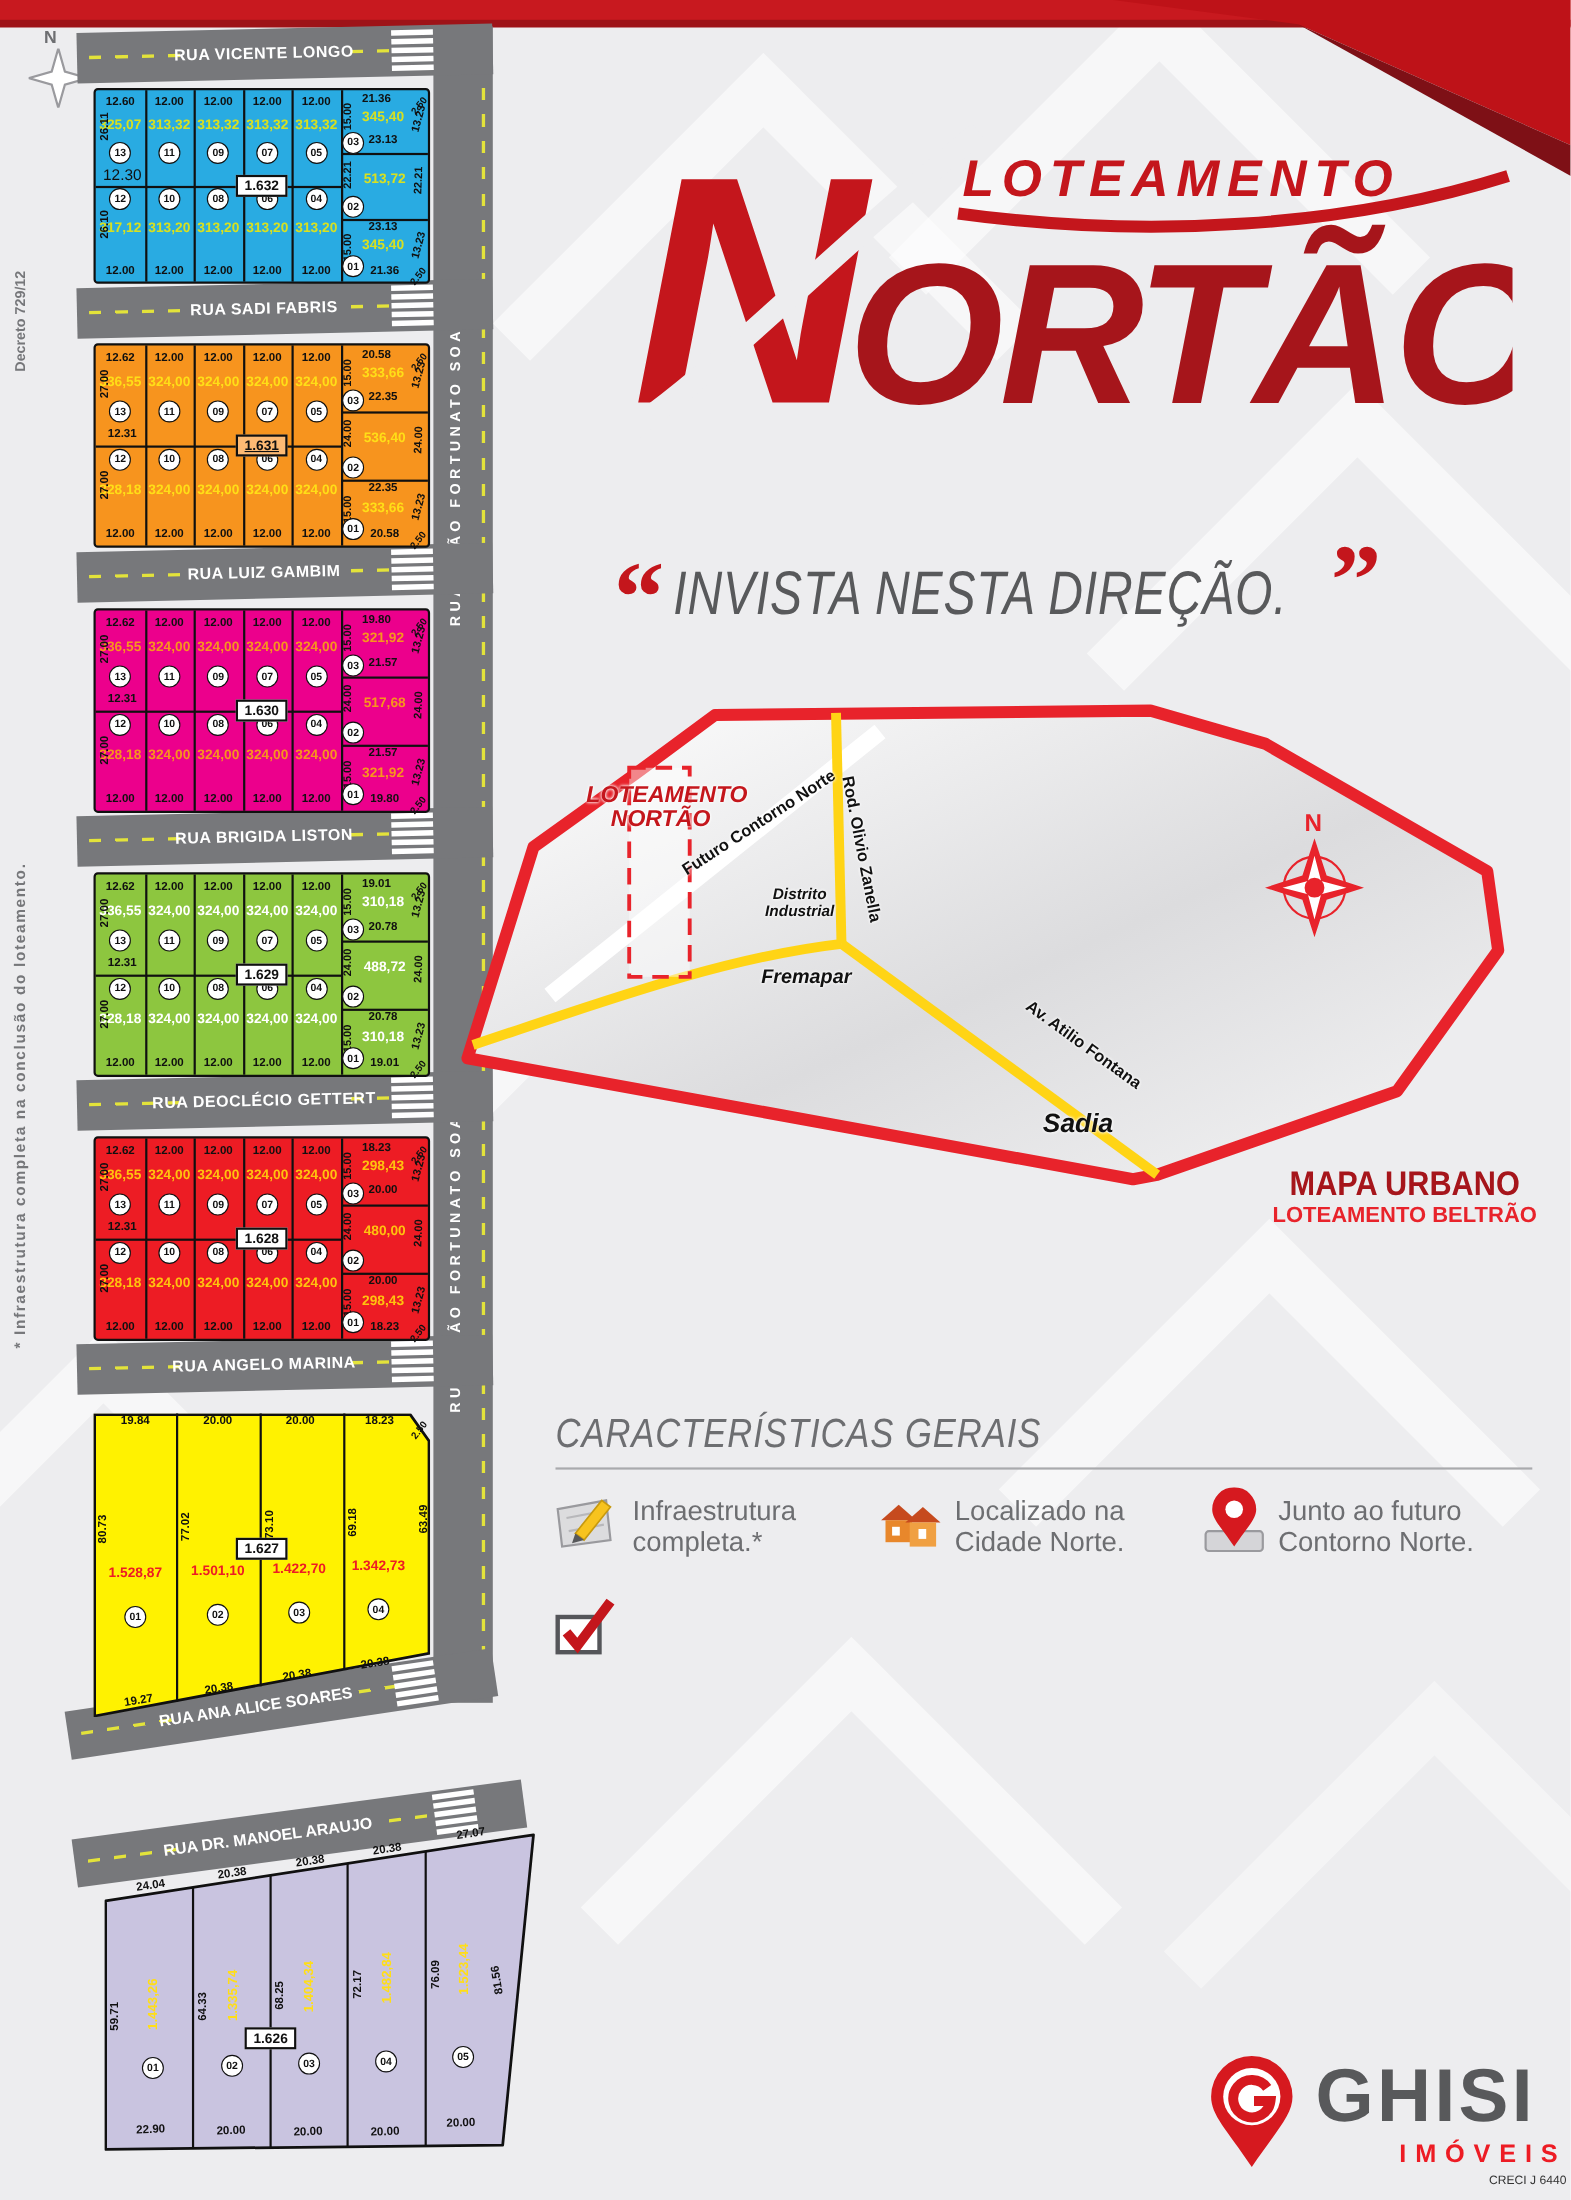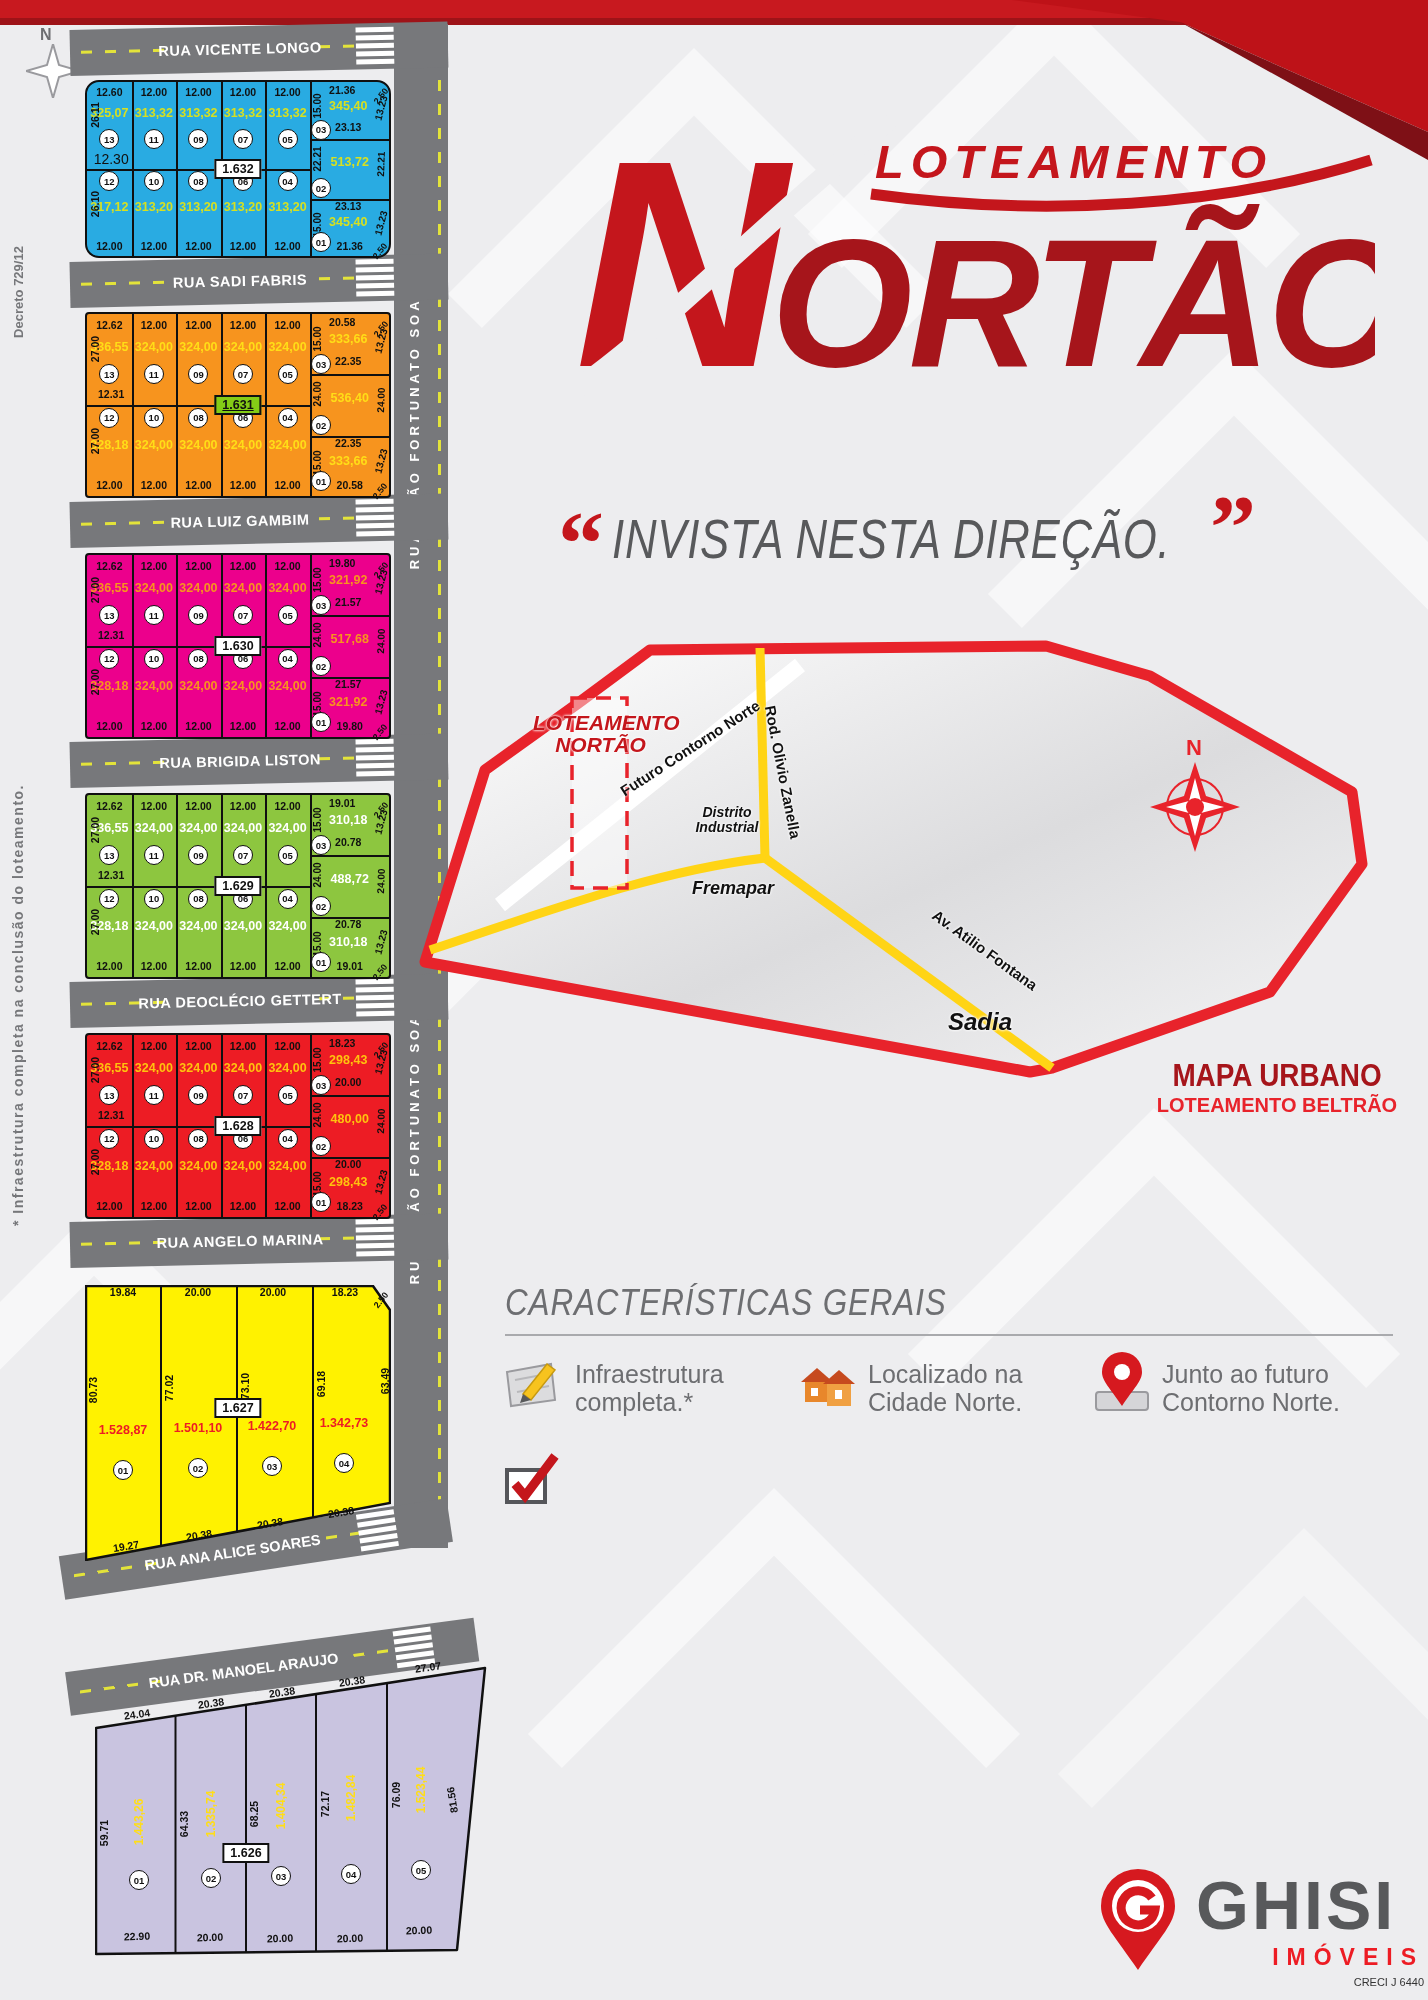--- a/index.html
+++ b/index.html
@@ -139,21 +139,21 @@
         <div style="position: absolute; left: 70%; top: 20px; width: 9%; height: 3px; background: repeating-linear-gradient(90deg, rgb(227, 227, 58) 0px, rgb(227, 227, 58) 11px, transparent 11px, transparent 24px);"></div>
         <div style="position: absolute; left: 43%; top: 50%; transform: translate(-50%, -50%); font-size: 14.5px; font-weight: bold; color: rgb(255, 255, 255); white-space: nowrap;">RUA  DR. MANOEL ARAUJO</div>
         <div style="position: absolute; left: 330px; top: 3px; width: 38px; height: 38px;">
           <div style="position: absolute; left: 0px; top: 0px; width: 38px; height: 4.5px; background: rgb(255, 255, 255);"></div>
           <div style="position: absolute; left: 0px; top: 8px; width: 38px; height: 4.5px; background: rgb(255, 255, 255);"></div>
           <div style="position: absolute; left: 0px; top: 16px; width: 38px; height: 4.5px; background: rgb(255, 255, 255);"></div>
           <div style="position: absolute; left: 0px; top: 24px; width: 38px; height: 4.5px; background: rgb(255, 255, 255);"></div>
           <div style="position: absolute; left: 0px; top: 32px; width: 38px; height: 4.5px; background: rgb(255, 255, 255);"></div>
         </div>
       </div>
-      <div style="position: absolute; left: 85px; top: 80px; width: 306px; height: 178px; background: rgb(41, 171, 226); border: 2px solid rgb(16, 16, 16); border-radius: 14px; box-sizing: border-box;">
+      <div style="position: absolute; left: 85px; top: 80px; width: 306px; height: 178px; background: rgb(41, 171, 226); border: 2px solid rgb(16, 16, 16); border-radius: 4px; box-sizing: border-box;">
         <div style="position: absolute; background: rgb(16, 16, 16); left: 14.75%; top: 0px; width: 2px; height: 100%;"></div>
         <div style="position: absolute; background: rgb(16, 16, 16); left: 29.5%; top: 0px; width: 2px; height: 100%;"></div>
         <div style="position: absolute; background: rgb(16, 16, 16); left: 44.25%; top: 0px; width: 2px; height: 100%;"></div>
         <div style="position: absolute; background: rgb(16, 16, 16); left: 59%; top: 0px; width: 2px; height: 100%;"></div>
         <div style="position: absolute; background: rgb(16, 16, 16); left: 73.8%; top: 0px; width: 2px; height: 100%;"></div>
         <div style="position: absolute; background: rgb(16, 16, 16); left: 0px; top: 50%; width: 73.8%; height: 2px;"></div>
         <div style="position: absolute; background: rgb(16, 16, 16); left: 73.8%; top: 33%; width: 26.2%; height: 2px;"></div>
         <div style="position: absolute; background: rgb(16, 16, 16); left: 73.8%; top: 67%; width: 26.2%; height: 2px;"></div>
         <div style="position: absolute; left: 7.4%; top: 6%; transform: translate(-50%, -50%); font-size: 10.5px; font-weight: bold; color: rgb(16, 16, 16); white-space: nowrap;">12.60</div>
         <div style="position: absolute; left: 22.15%; top: 6%; transform: translate(-50%, -50%); font-size: 10.5px; font-weight: bold; color: rgb(16, 16, 16); white-space: nowrap;">12.00</div>
@@ -261,21 +261,21 @@
         <div style="position: absolute; left: 76%; top: 44%; transform: translate(-50%, -50%) rotate(-90deg); font-size: 10px; font-weight: bold; color: rgb(16, 16, 16); white-space: nowrap;">24.00</div>
         <div style="position: absolute; left: 97.5%; top: 47%; transform: translate(-50%, -50%) rotate(-88deg); font-size: 10px; font-weight: bold; color: rgb(16, 16, 16); white-space: nowrap;">24.00</div>
         <div style="position: absolute; left: 77.5%; top: 61%; transform: translate(-50%, -50%); width: 18px; height: 18px; border-radius: 50%; background: rgb(255, 255, 255); border: 1.5px solid rgb(16, 16, 16); display: flex; align-items: center; justify-content: center; font-size: 9.5px; font-weight: bold; color: rgb(16, 16, 16);">02</div>
         <div style="position: absolute; left: 86.5%; top: 71%; transform: translate(-50%, -50%); font-size: 10.5px; font-weight: bold; color: rgb(16, 16, 16); white-space: nowrap;">22.35</div>
         <div style="position: absolute; left: 86.5%; top: 80.5%; transform: translate(-50%, -50%); font-size: 12.5px; font-weight: bold; color: rgb(255, 222, 23); white-space: nowrap;">333,66</div>
         <div style="position: absolute; left: 76%; top: 82%; transform: translate(-50%, -50%) rotate(-90deg); font-size: 10px; font-weight: bold; color: rgb(16, 16, 16); white-space: nowrap;">15.00</div>
         <div style="position: absolute; left: 77.5%; top: 92%; transform: translate(-50%, -50%); width: 18px; height: 18px; border-radius: 50%; background: rgb(255, 255, 255); border: 1.5px solid rgb(16, 16, 16); display: flex; align-items: center; justify-content: center; font-size: 9.5px; font-weight: bold; color: rgb(16, 16, 16);">01</div>
         <div style="position: absolute; left: 87%; top: 94%; transform: translate(-50%, -50%); font-size: 10.5px; font-weight: bold; color: rgb(16, 16, 16); white-space: nowrap;">20.58</div>
         <div style="position: absolute; left: 97%; top: 97%; transform: translate(-50%, -50%) rotate(-52deg); font-size: 9px; font-weight: bold; color: rgb(16, 16, 16); white-space: nowrap;">2.50</div>
         <div style="position: absolute; left: 97.3%; top: 81%; transform: translate(-50%, -50%) rotate(-75deg); font-size: 10px; font-weight: bold; color: rgb(16, 16, 16); white-space: nowrap;">13.23</div>
-        <div style="position: absolute; left: 50%; top: 50%; transform: translate(-50%, -50%); background: #84cc16; border: 2px solid rgb(16, 16, 16); font-size: 12.5px; font-weight: bold; color: rgb(16, 16, 16); padding: 1px 6px; text-decoration: underline;">1.631</div>
+        <div style="position: absolute; left: 50%; top: 50%; transform: translate(-50%, -50%); background: #fdba74; border: 2px solid rgb(16, 16, 16); font-size: 12.5px; font-weight: bold; color: rgb(16, 16, 16); padding: 1px 6px; text-decoration: underline;">1.631</div>
       </div>
       <div style="position: absolute; left: 85px; top: 553px; width: 306px; height: 186px; background: rgb(236, 0, 140); border: 2px solid rgb(16, 16, 16); border-radius: 4px; box-sizing: border-box;">
         <div style="position: absolute; background: rgb(16, 16, 16); left: 14.75%; top: 0px; width: 2px; height: 100%;"></div>
         <div style="position: absolute; background: rgb(16, 16, 16); left: 29.5%; top: 0px; width: 2px; height: 100%;"></div>
         <div style="position: absolute; background: rgb(16, 16, 16); left: 44.25%; top: 0px; width: 2px; height: 100%;"></div>
         <div style="position: absolute; background: rgb(16, 16, 16); left: 59%; top: 0px; width: 2px; height: 100%;"></div>
         <div style="position: absolute; background: rgb(16, 16, 16); left: 73.8%; top: 0px; width: 2px; height: 100%;"></div>
         <div style="position: absolute; background: rgb(16, 16, 16); left: 0px; top: 50%; width: 73.8%; height: 2px;"></div>
         <div style="position: absolute; background: rgb(16, 16, 16); left: 73.8%; top: 33%; width: 26.2%; height: 2px;"></div>
         <div style="position: absolute; background: rgb(16, 16, 16); left: 73.8%; top: 67%; width: 26.2%; height: 2px;"></div>

